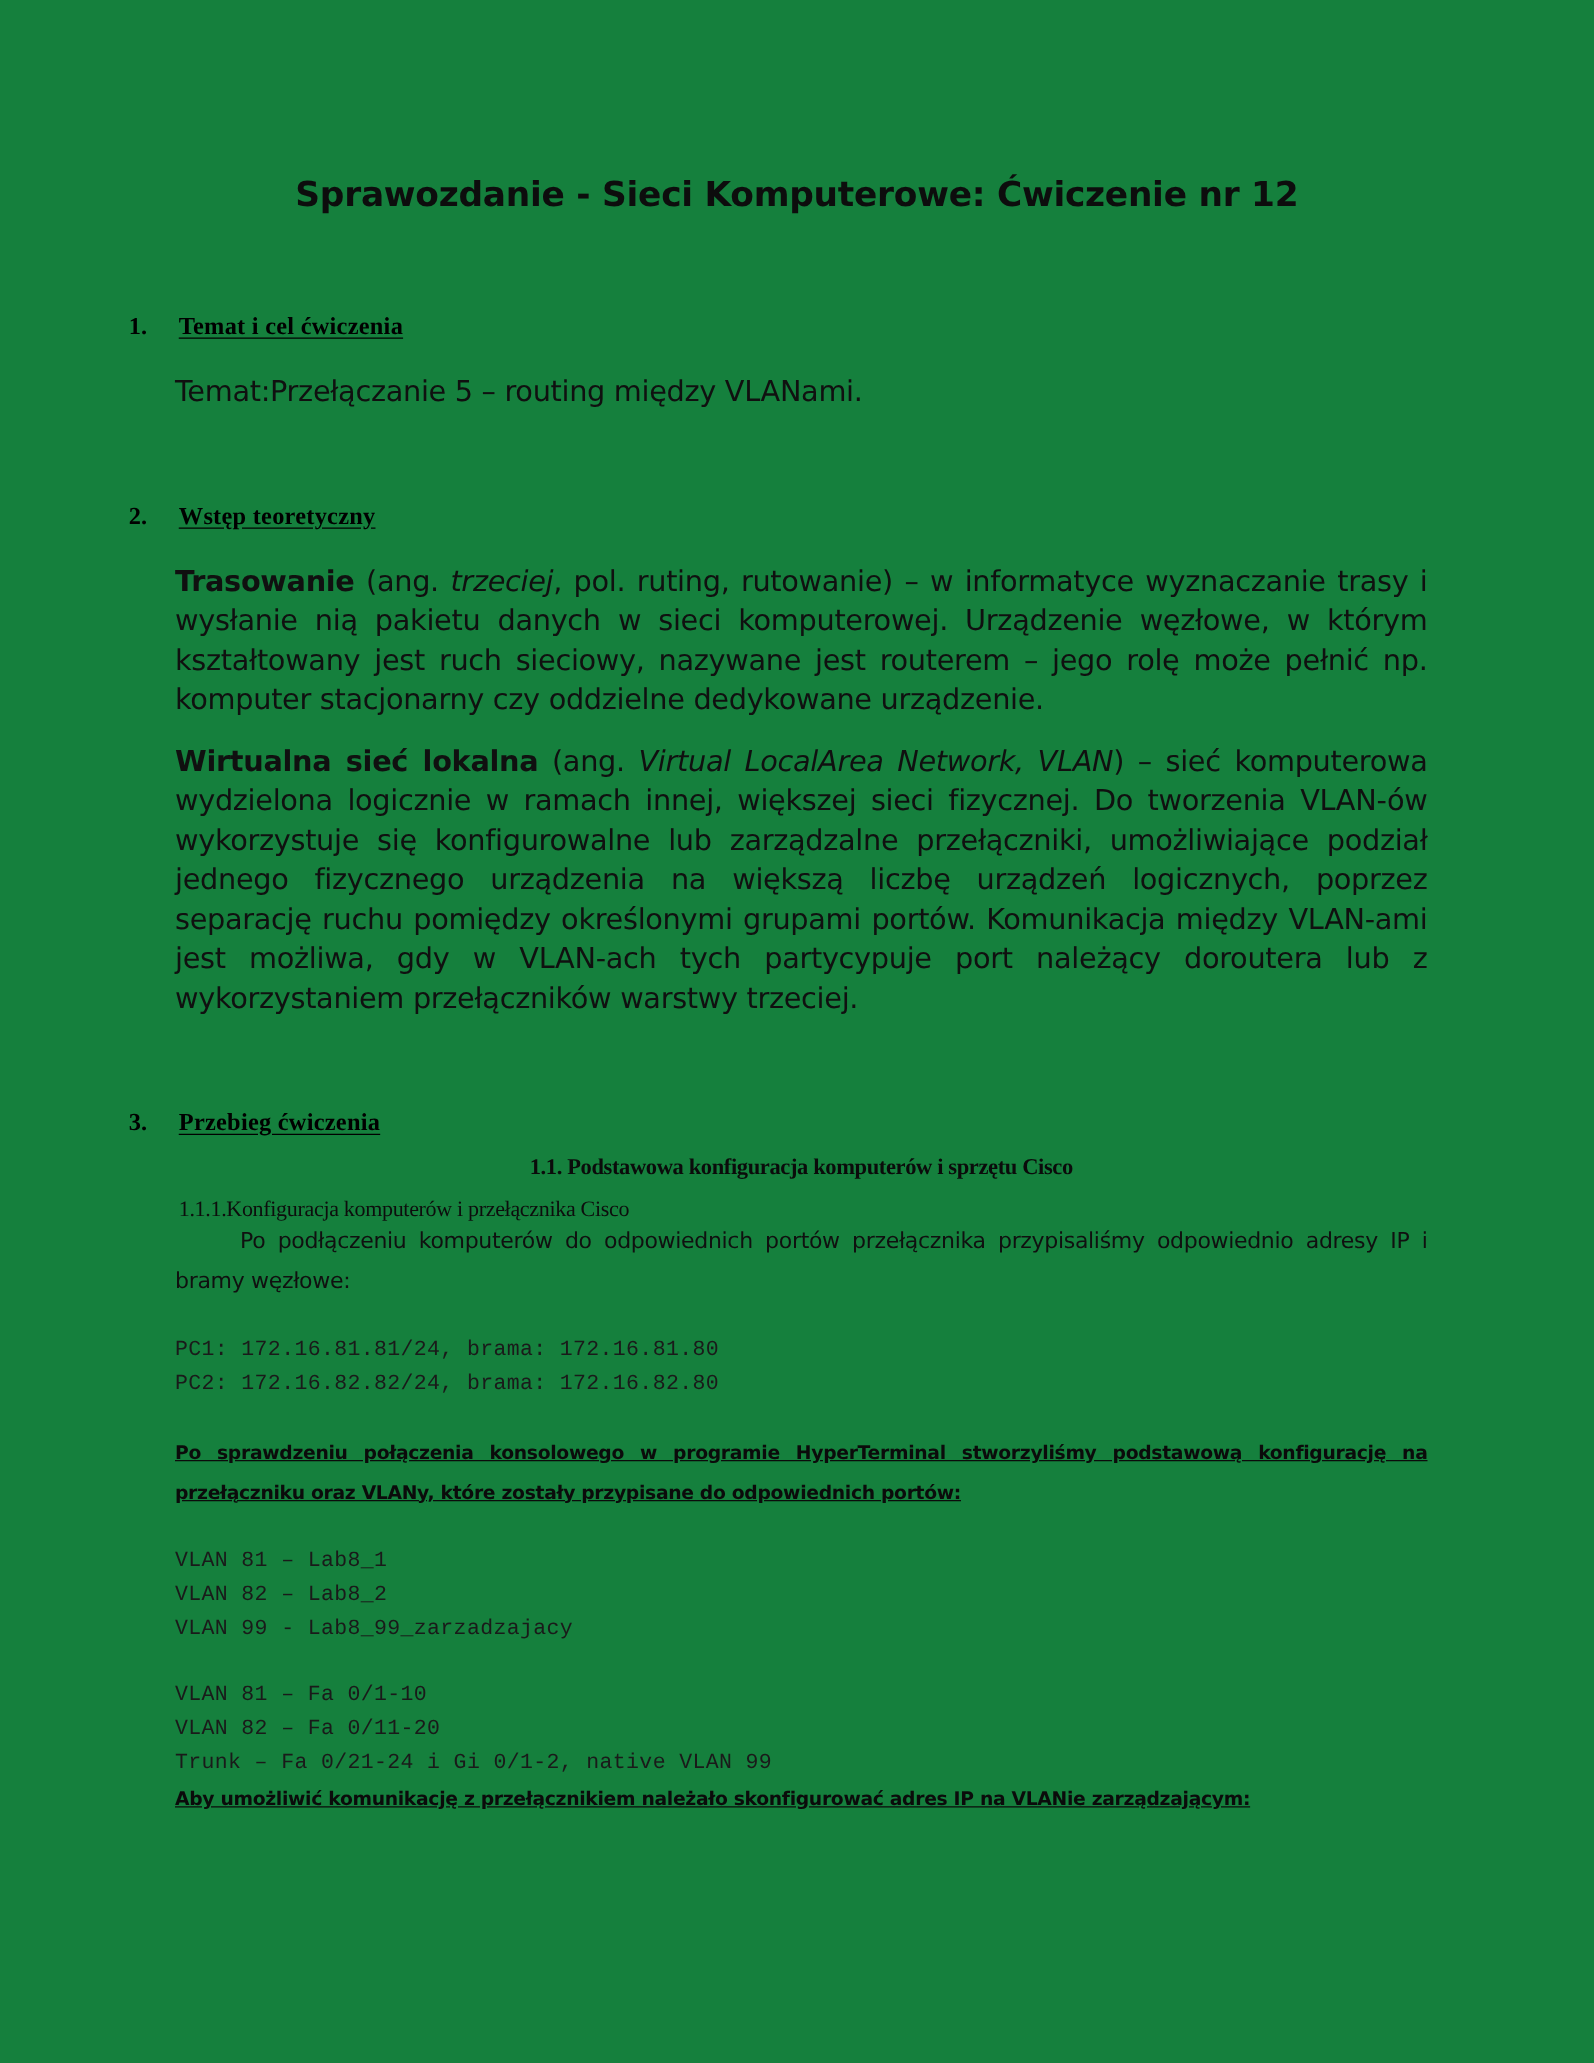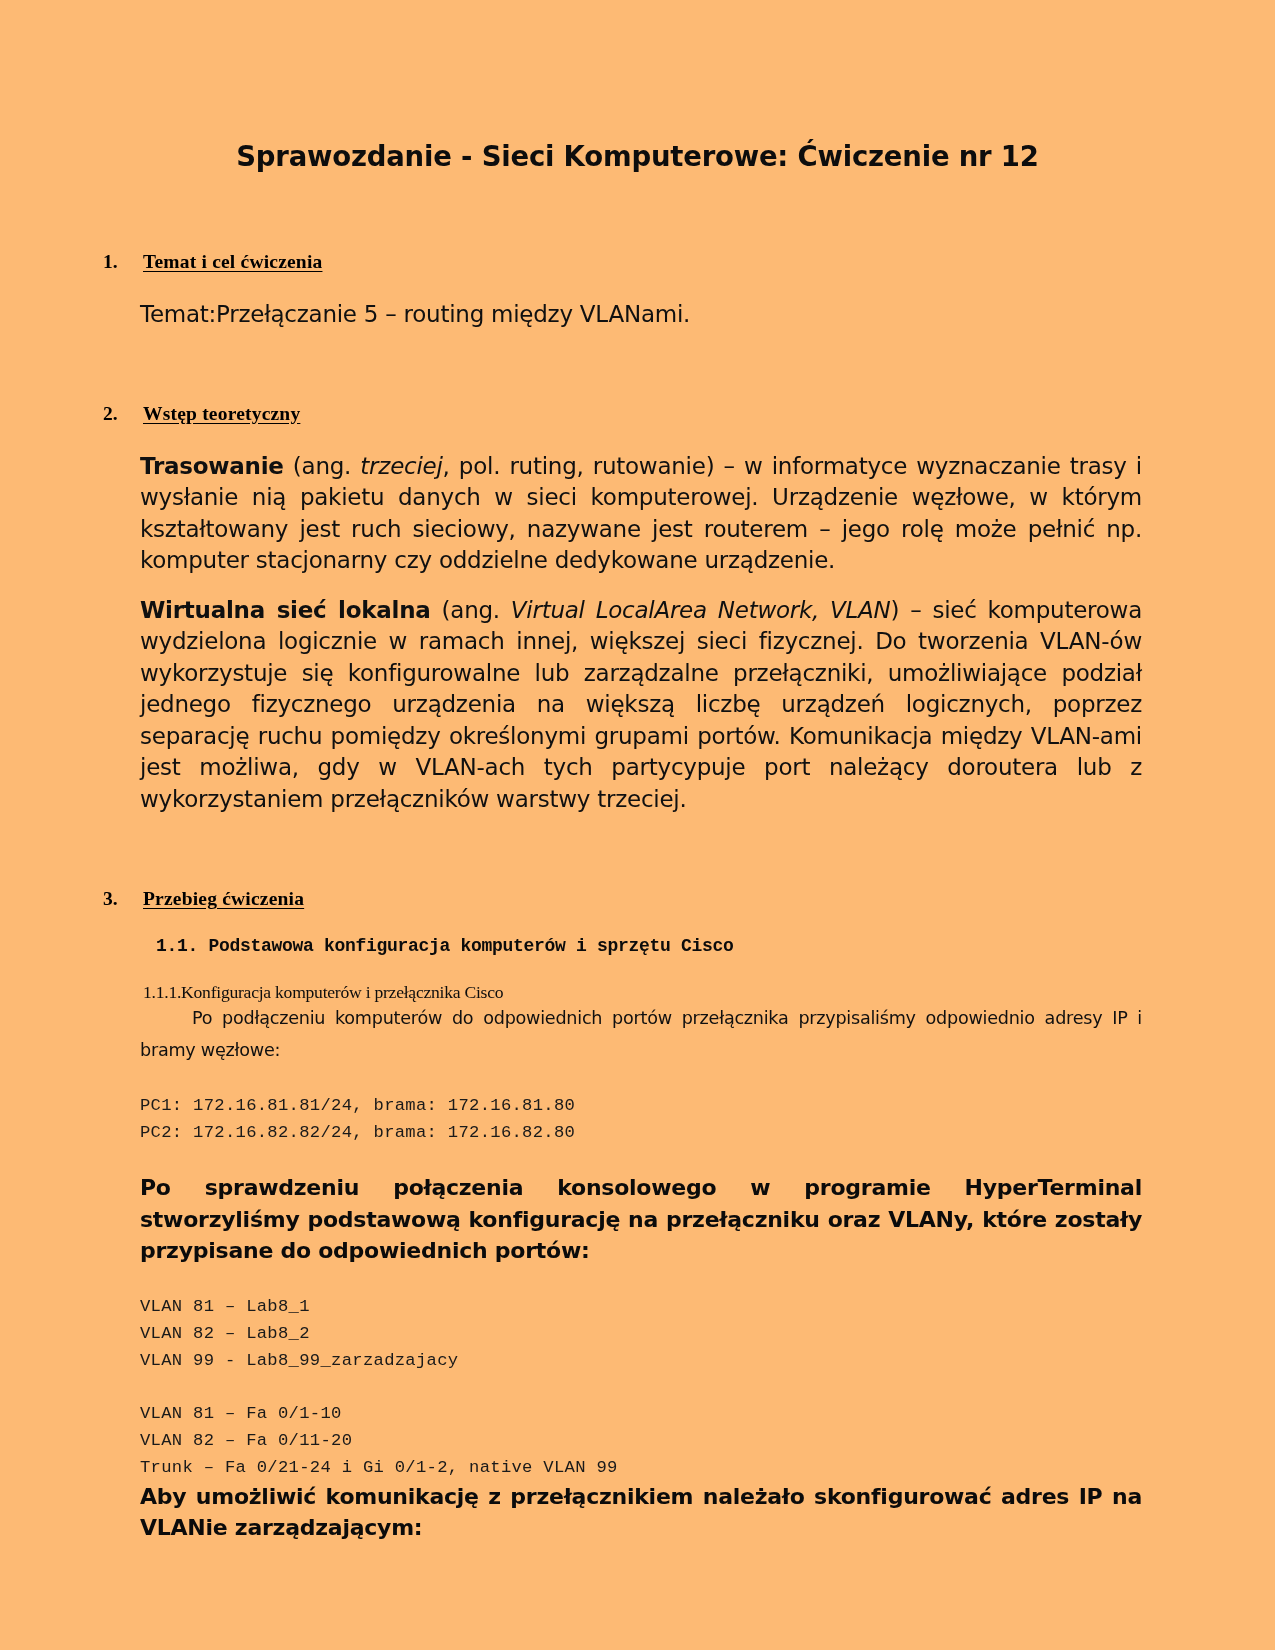--- a/index.html
+++ b/index.html
@@ -15,21 +15,21 @@
     color: #000000;
     -webkit-font-smoothing: antialiased;
   }
   .page {
     position: relative;
     width: 1275px;
     height: 1650px;
     box-sizing: border-box;
     padding: 0;
     overflow: hidden;
-    background: #fdba74;
+    background: #15803d;
   }
   .doc-title {
     text-align: center;
     font-family: "DejaVu Sans", sans-serif;
     font-size: 27.5px;
     font-weight: 700;
     letter-spacing: -0.2px;
     margin: 0;
     padding-top: 140px;
     line-height: 1.2;
@@ -74,27 +74,28 @@
   }
   .para.justify { text-align: justify; }
   .para b { font-weight: 700; }
   .para i { font-style: italic; }
   .gap-lg { height: 26px; }
   .gap-md { height: 18px; }
   .gap-sm { height: 10px; }
 
   
   .sub-heading {
-    font-family: Liberation Mono, monospace;
+    font-family: Liberation Serif, serif;
     font-weight: 700;
     font-size: 18px;
     color: #0b0b0b;
     padding-left: 37px;
-    margin: 16px;
+    margin: 3px;
     letter-spacing: -0.3px;
+    text-align: center;
   }
   .sub-sub-heading {
     font-family: Liberation Serif, serif;
     font-weight: 400;
     font-size: 17.6px;
     color: #0d0d0d;
     padding-left: 40px;
     margin: 0;
     letter-spacing: -0.25px;
   }
@@ -116,27 +117,28 @@
     line-height: 27px;
     color: #1a1a1a;
     padding-left: 37px;
     margin: 0;
     white-space: pre;
     letter-spacing: 0.3px;
   }
   .bold-para {
     font-family: "DejaVu Sans", sans-serif;
     font-weight: 700;
-    font-size: 22px;
+    font-size: 15px;
     line-height: 31.5px;
     color: #0b0b0b;
     padding-left: 37px;
     margin: 0;
     text-align: justify;
     letter-spacing: -0.25px;
+    text-decoration: underline;
   }
 </style>
 </head>
 <body>
 
 <div class="page">
 
   <h1 class="doc-title">Sprawozdanie - Sieci Komputerowe: Ćwiczenie nr 12</h1>
 
   <div class="body-wrap">

